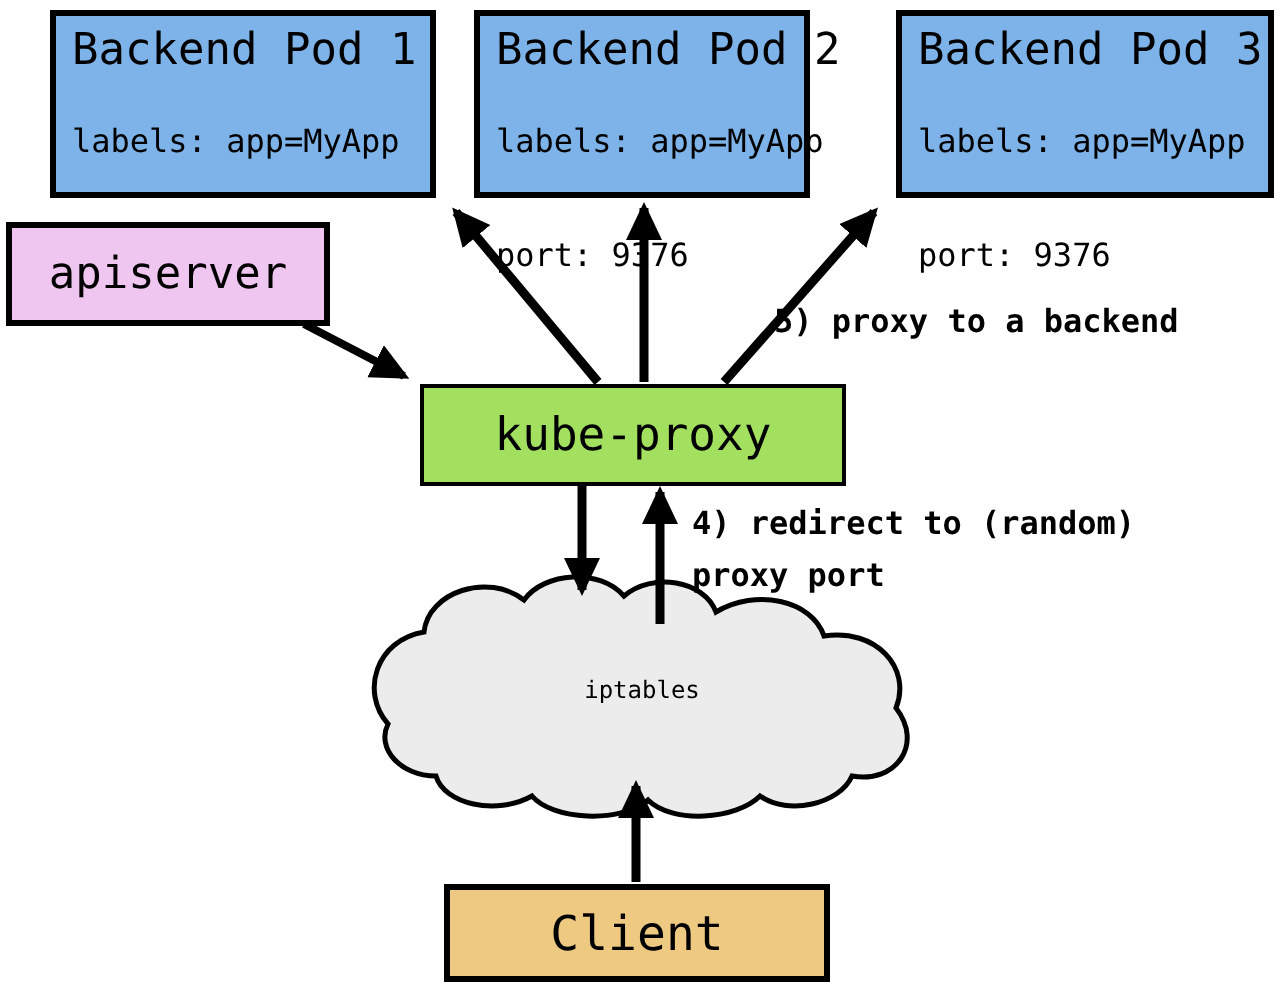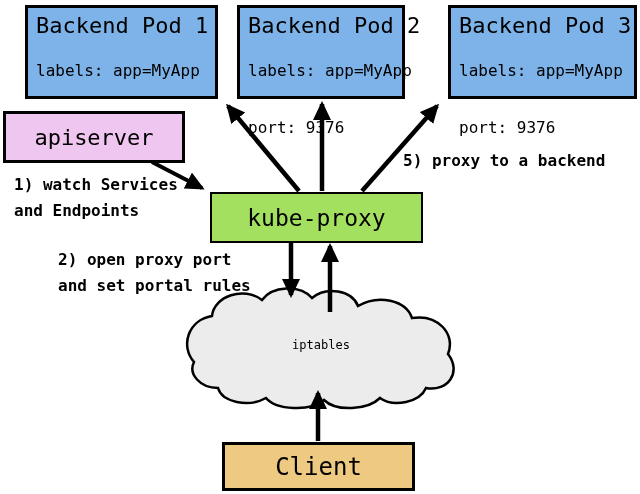--- a/index.html
+++ b/index.html
@@ -10,32 +10,32 @@
   #arrow-layer{position:absolute;left:0;top:0;z-index:1;}
   .box{
     position:absolute;box-sizing:border-box;border:3px solid #000;z-index:2;
     color:#000;
   }
   .pod{width:193px;height:94px;top:5px;padding:3px 12px 0 8px;}
   .pod-title{font-size:22px;line-height:30px;white-space:nowrap;}
   .pod-line{font-size:16px;line-height:23px;white-space:nowrap;margin-top:34px;}
   .pod-line.first{margin-top:18px;}
   .titlebox{display:flex;align-items:center;justify-content:center;}
-  #apiserver{left:3px;top:111px;width:182px;height:52px;font-size:22px;}
+  #apiserver{left:3px;top:111px;width:162px;height:52px;font-size:22px;}
   #kubeproxy{left:210px;top:192px;width:213px;height:51px;font-size:23px;border-width:2px;}
   #client{left:222px;top:442px;width:193px;height:49px;font-size:24px;}
   .note{
     position:absolute;z-index:3;font-weight:bold;font-size:16px;line-height:26px;
     white-space:pre-line;color:#000;
   }
   #note1{left:14px;top:172px;}
   #note2{left:58px;top:247px;}
   #note3{left:325px;top:409px;white-space:nowrap;}
   #note4{left:346px;top:249px;}
-  #note5{left:403px;top:148px;white-space:nowrap;text-align:center;}
+  #note5{left:387px;top:148px;white-space:nowrap;text-align:center;}
   #iptables-label{
     position:absolute;left:266px;top:338px;width:110px;text-align:center;
     font-size:12px;z-index:3;color:#000;
   }
 </style>
 </head>
 <body>
 
 <div id="stage">
 
@@ -96,19 +96,17 @@
   <div id="client" class="box titlebox" style="background-color: rgb(238, 201, 129);">
     <span>Client</span>
   </div>
 
   <div id="kubeproxy" class="box titlebox" style="background-color: rgb(164, 224, 96);">
     <span>kube-proxy</span>
   </div>
 
   <div id="iptables-label">iptables</div>
 
-  <div id="note1" class="note">1) watch Services
-and Endpoints</div>
-  <div id="note2" class="note">2) open proxy port
-and set portal rules</div>
+  <div id="note4" class="note">4) redirect to (random)
+proxy port</div>
   <div id="note5" class="note">5) proxy to a backend</div>
 
 </div>
 
 </body></html>

